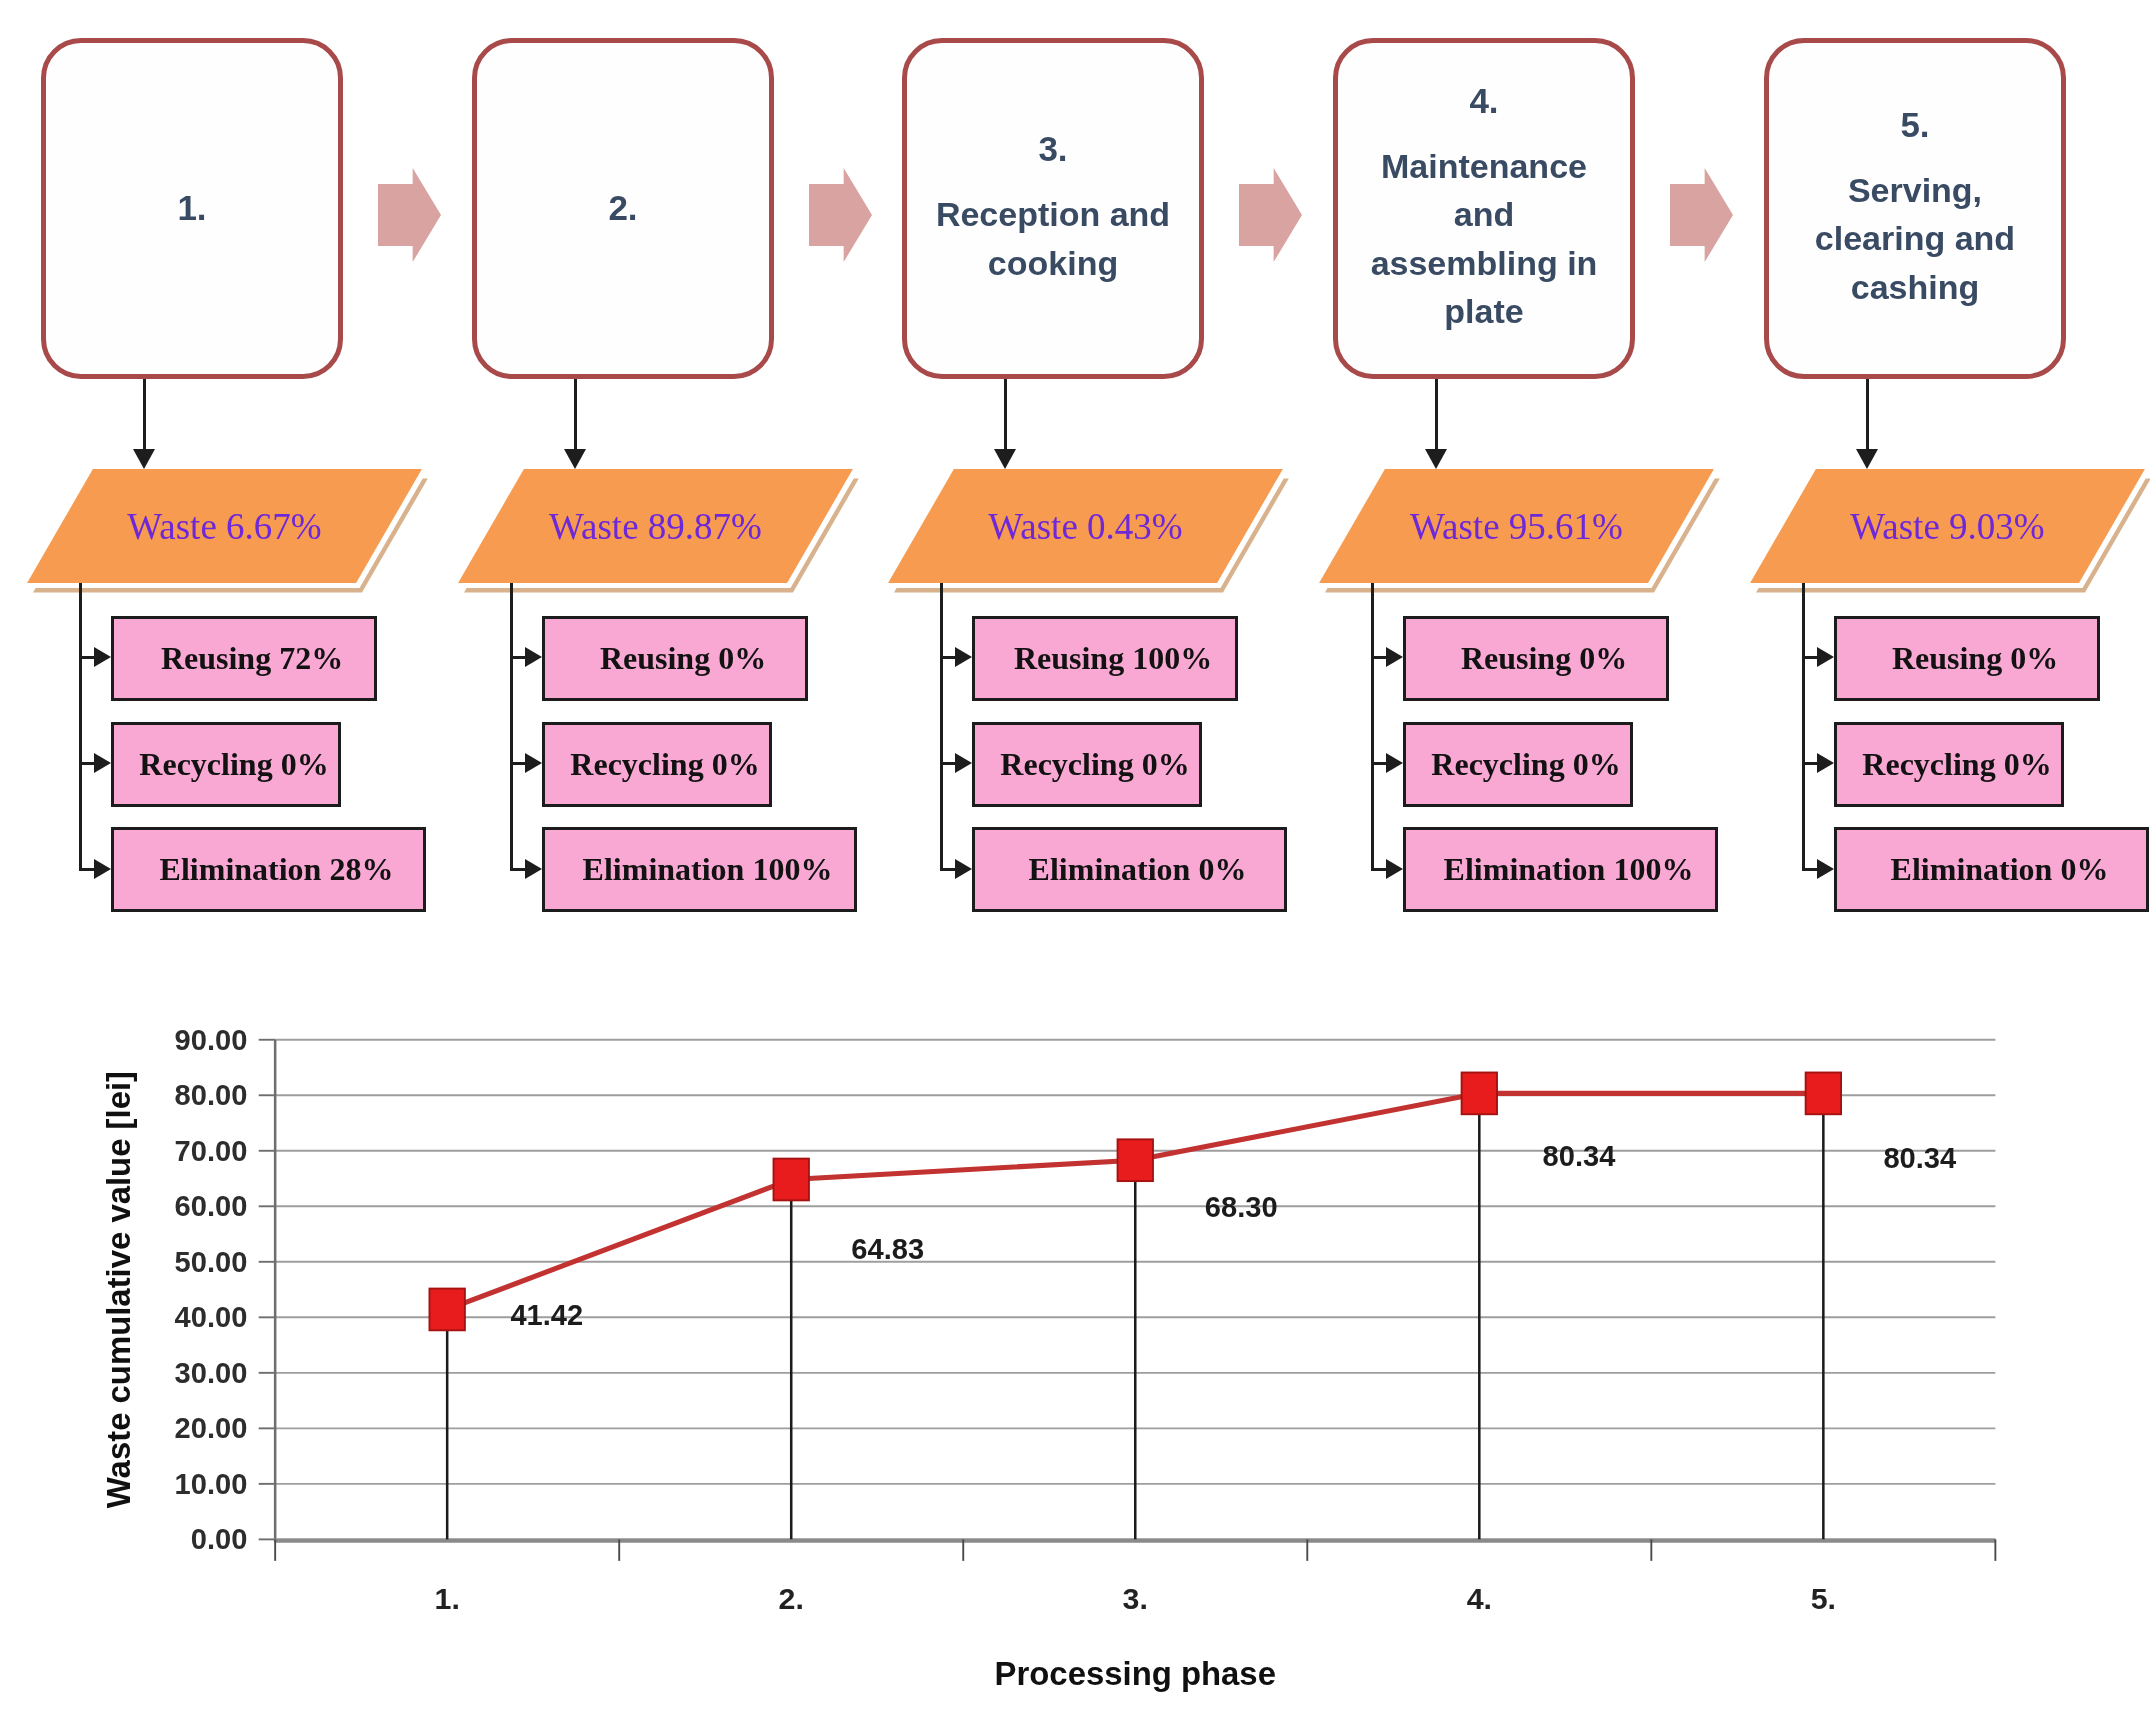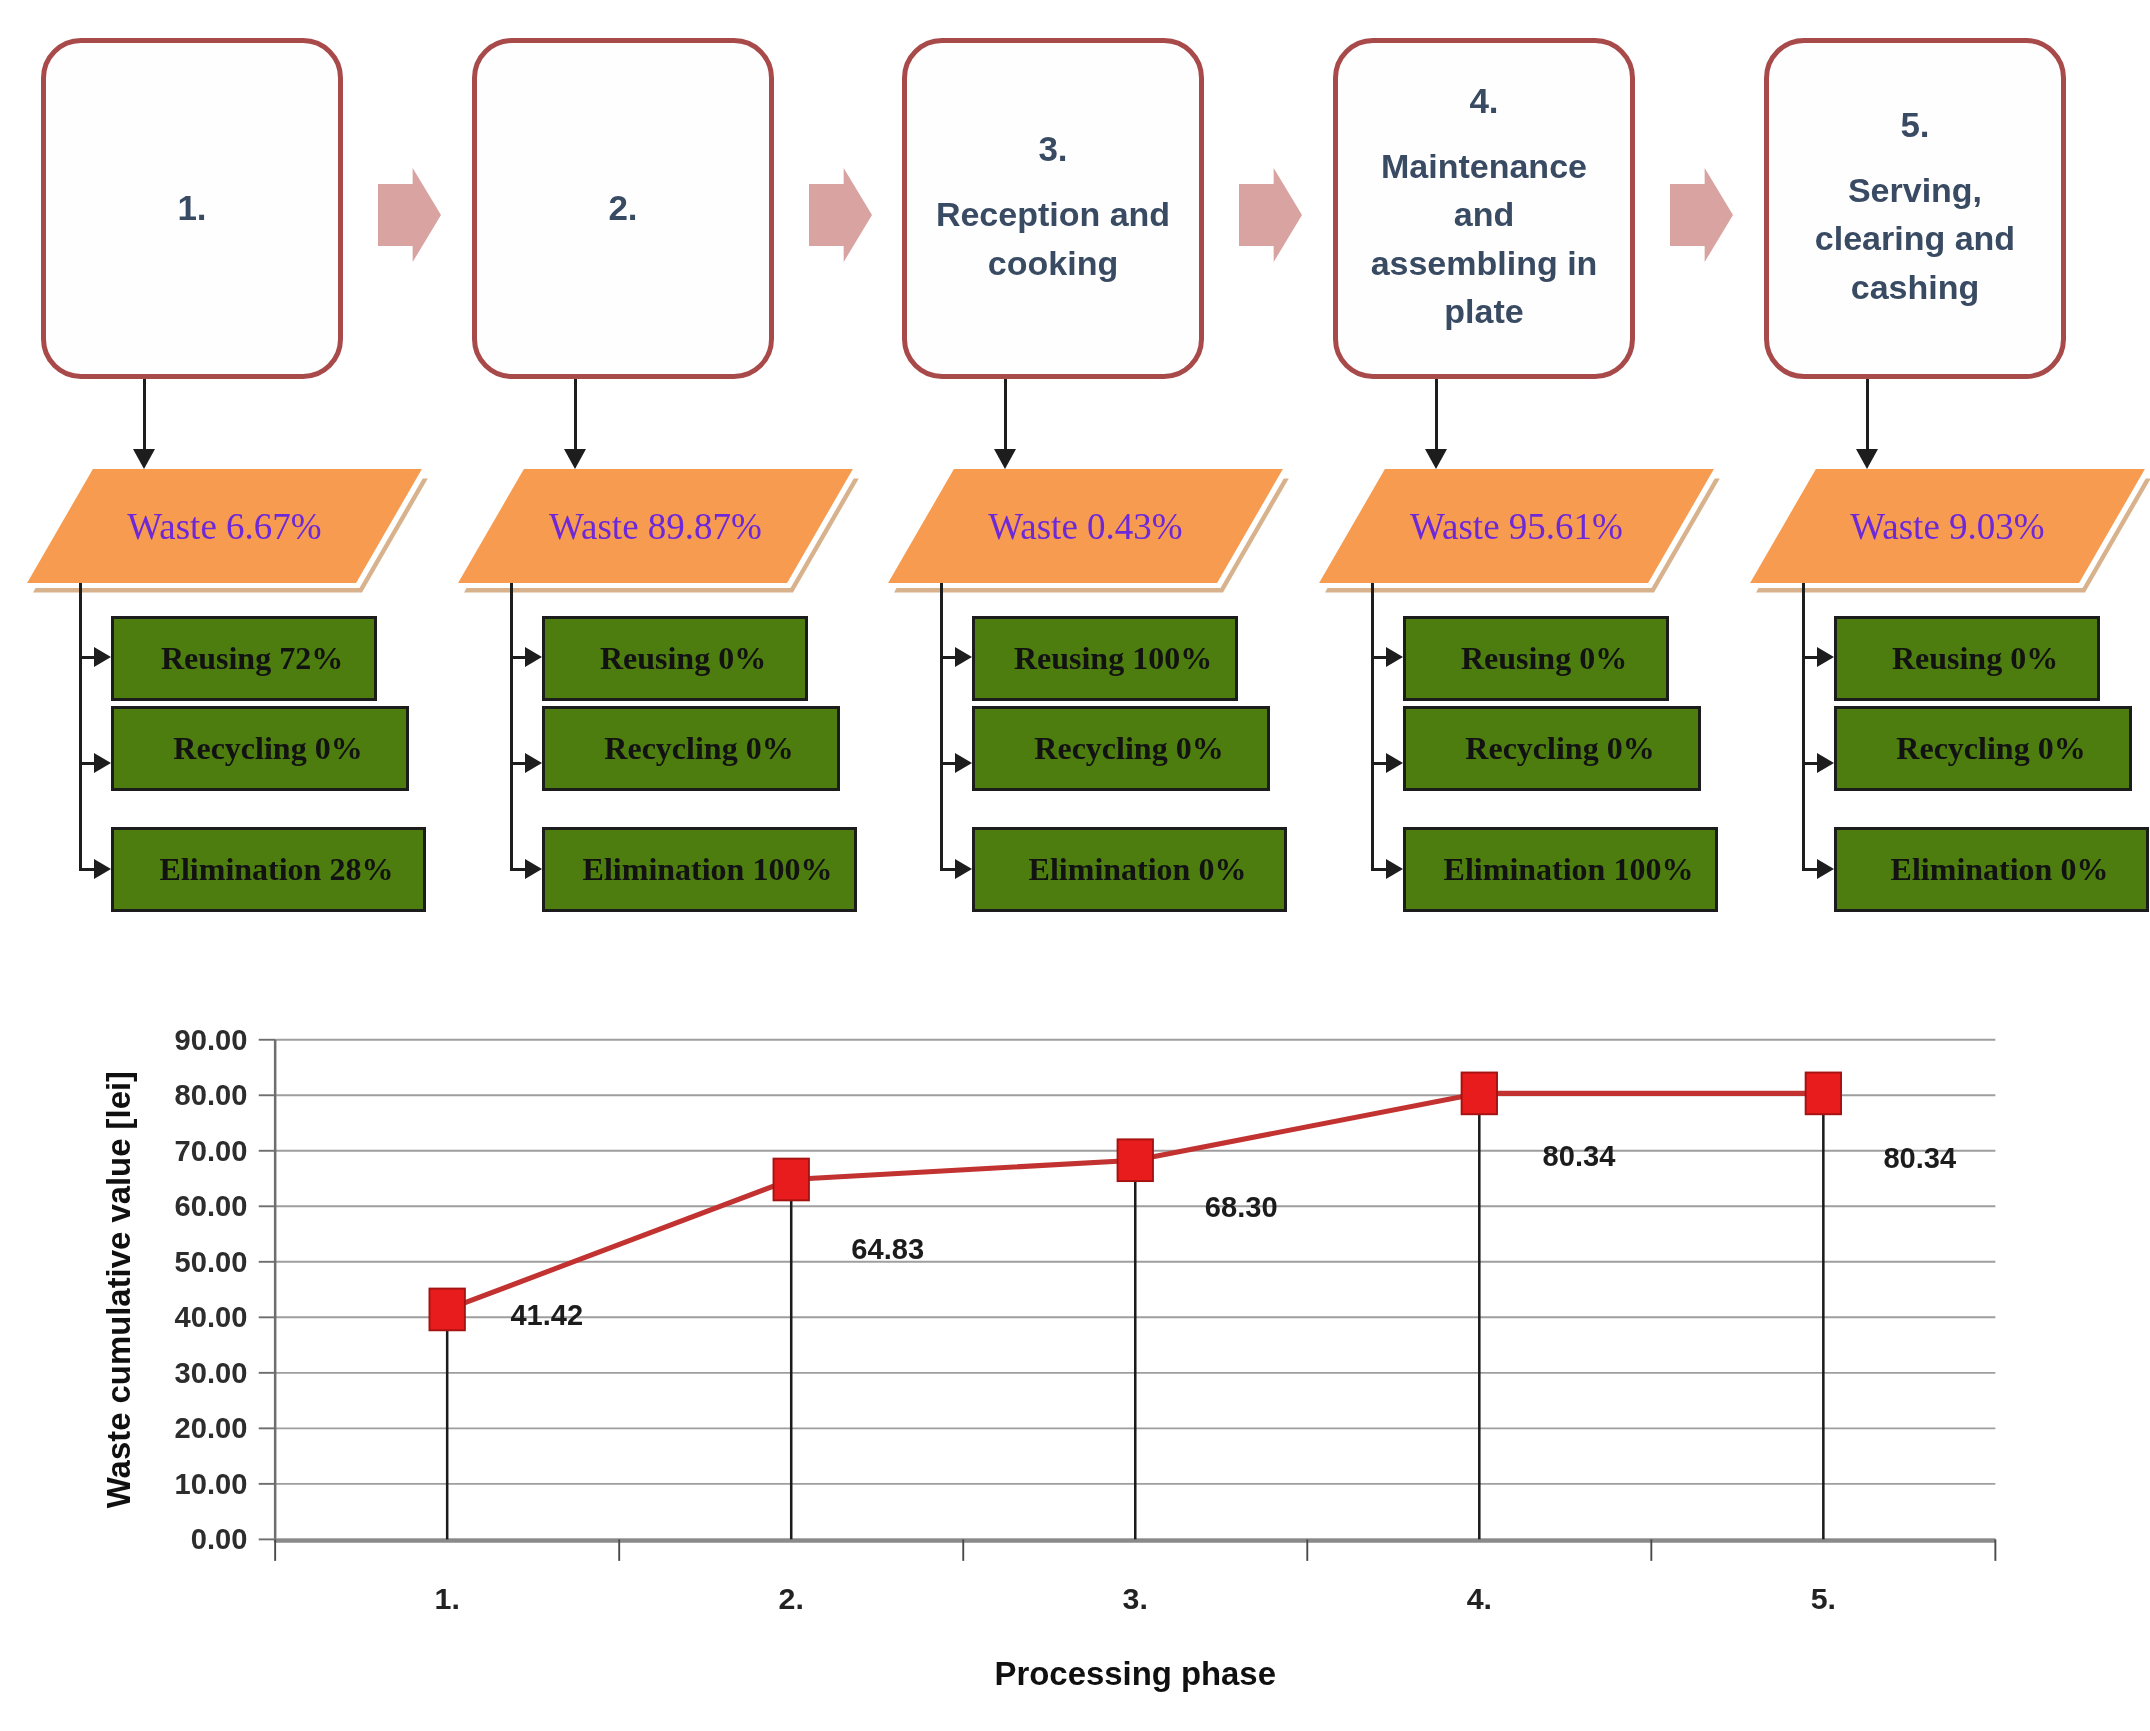--- a/index.html
+++ b/index.html
@@ -41,26 +41,26 @@
   .branch{position:absolute;left:38px;width:2.5px;height:2.5px;}
   .branch .bline{position:absolute;left:0;top:0;width:19px;height:2.5px;background:#1d1d1d;}
   .branch .bhead{
     position:absolute;left:15px;top:-8.9px;width:0;height:0;
     border-top:10px solid transparent;border-bottom:10px solid transparent;
     border-left:17.7px solid #1d1d1d;
   }
   .b1{top:618px;} .b2{top:724px;} .b3{top:830px;}
   .out{
     position:absolute;left:70px;height:85px;box-sizing:border-box;
-    border:3.2px solid #1c1c1c;background:#4d7c0f;
+    border:3.2px solid #1c1c1c;background:#f9a8d4;
     display:flex;align-items:center;justify-content:center;
     font-family:"Liberation Serif",serif;font-size:32px;font-weight:700;color:#121212;padding-left:16px;
   }
   .out1{top:578px;width:266px;}
-  .out2{top:668px;width:298px;}
+  .out2{top:684px;width:230px;}
   .out3{top:789px;width:315px;}
   
   .seq-arrow{
     position:absolute;top:168px;width:63px;height:94px;background:#d8a3a1;
     clip-path:polygon(0 17%,55% 17%,55% 0,100% 50%,55% 100%,55% 83%,0 83%);
   }
   
   #chart-svg{position:absolute;left:0;top:986px;font-family:"Liberation Sans",sans-serif;}
 </style>
 </head>

